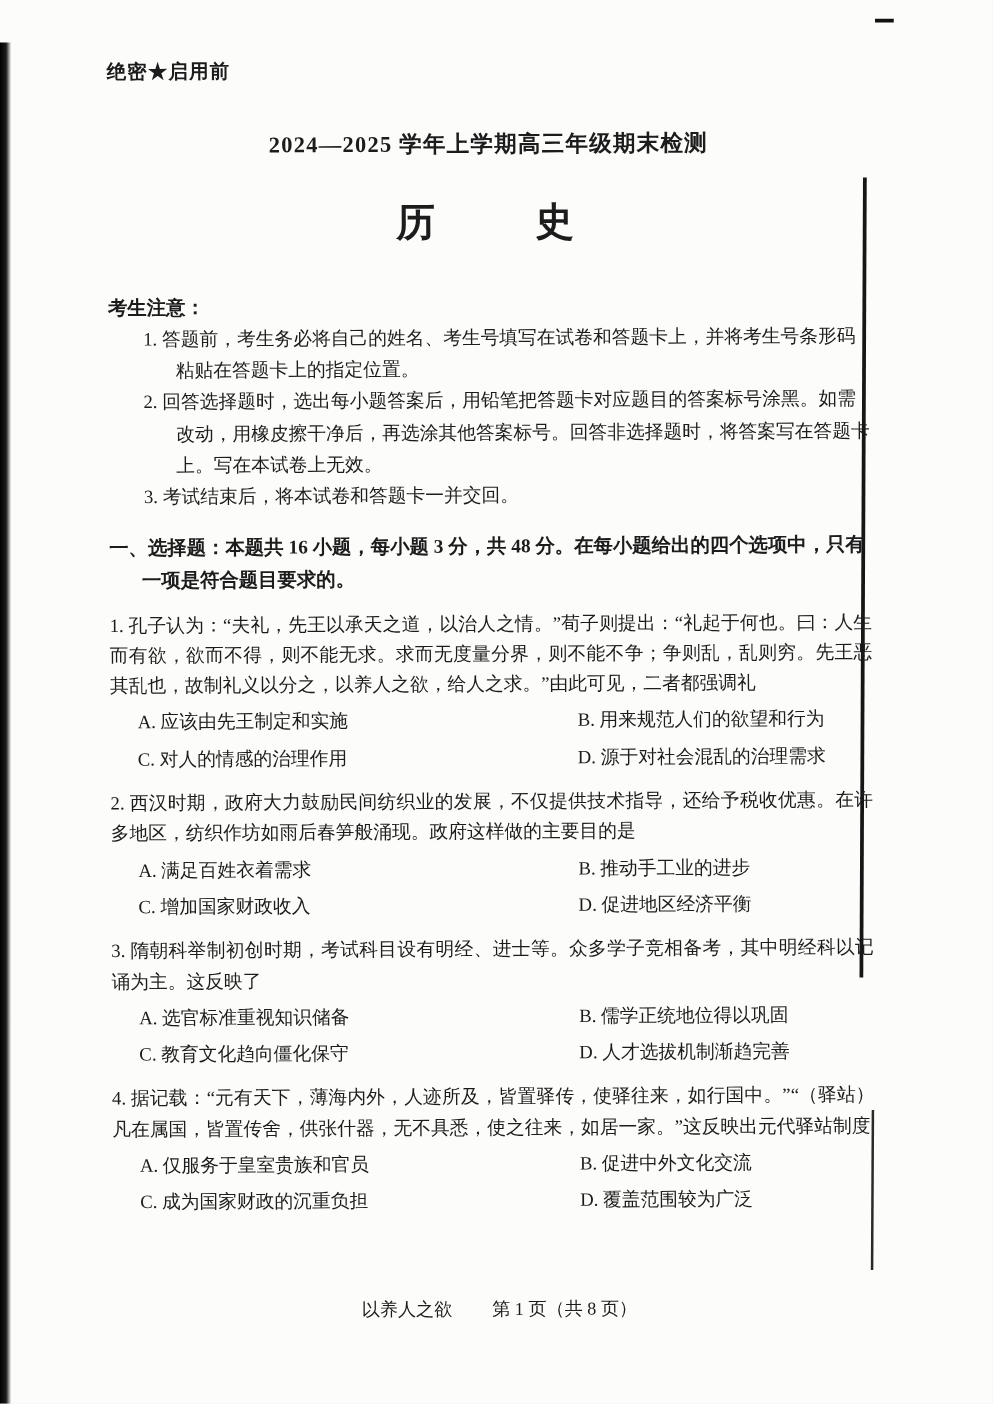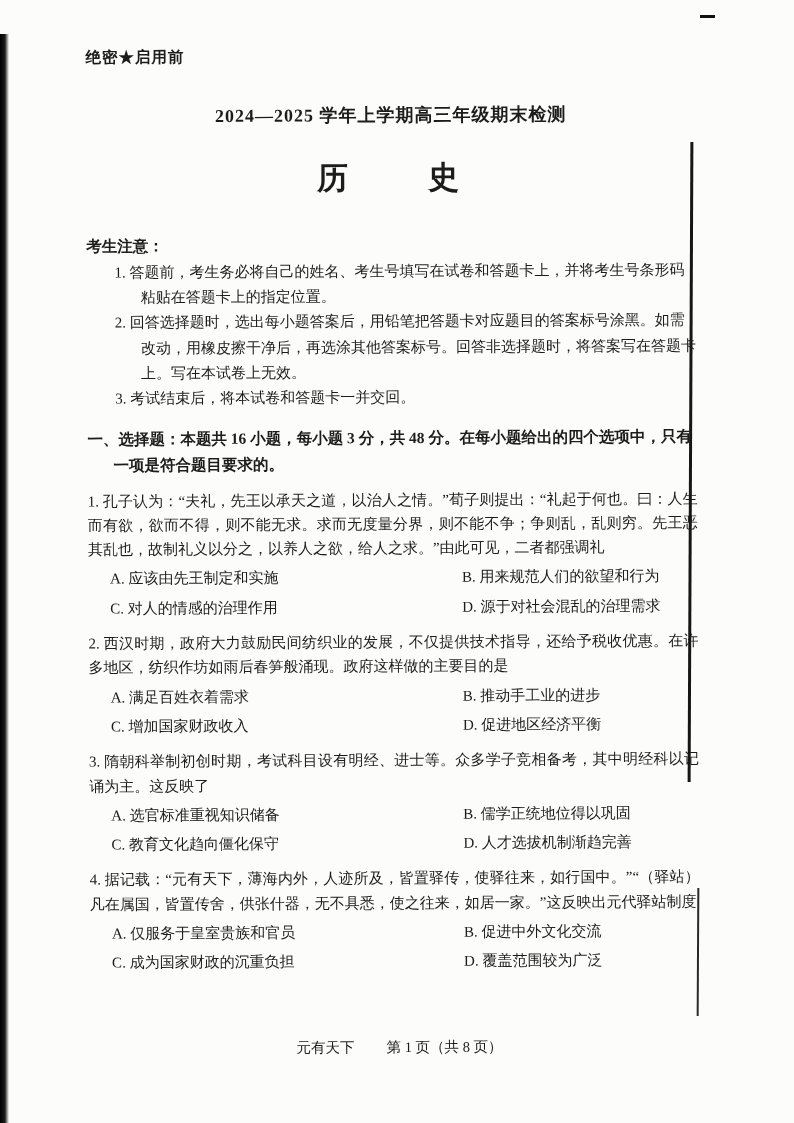--- a/index.html
+++ b/index.html
@@ -178,17 +178,17 @@
       <p class="stem">4. 据记载：“元有天下，薄海内外，人迹所及，皆置驿传，使驿往来，如行国中。”“（驿站）凡在属国，皆置传舍，供张什器，无不具悉，使之往来，如居一家。”这反映出元代驿站制度</p>
       <div class="options">
         <span class="opt">A. 仅服务于皇室贵族和官员</span>
         <span class="opt">B. 促进中外文化交流</span>
         <span class="opt">C. 成为国家财政的沉重负担</span>
         <span class="opt">D. 覆盖范围较为广泛</span>
       </div>
     </section>
 
     <div class="footer">
-      <span class="footer-left">元有天下</span><span>第 1 页（共 8 页）</span>
+      <span class="footer-left">以养人之欲</span><span>第 1 页（共 8 页）</span>
     </div>
 
   </div>
 </div>
 
 </body></html>

